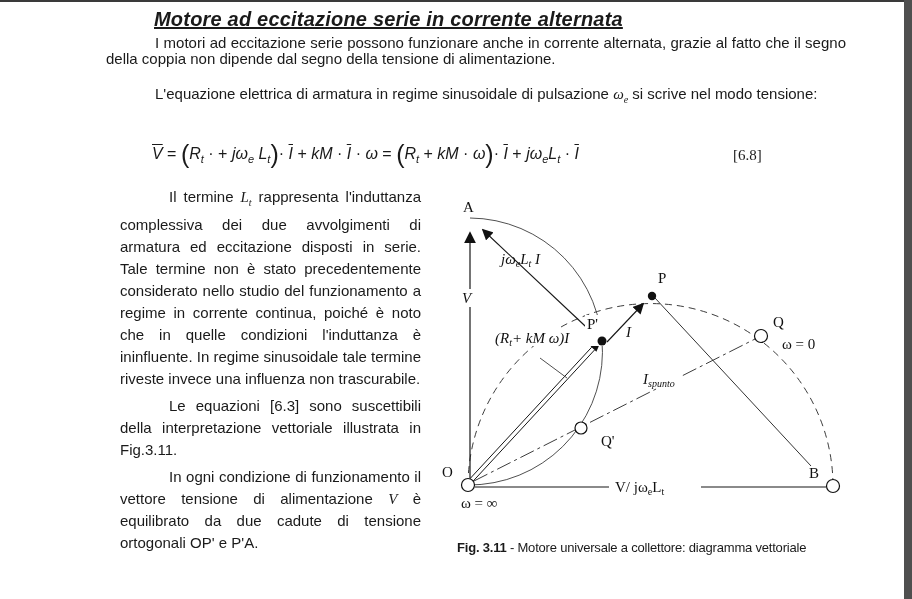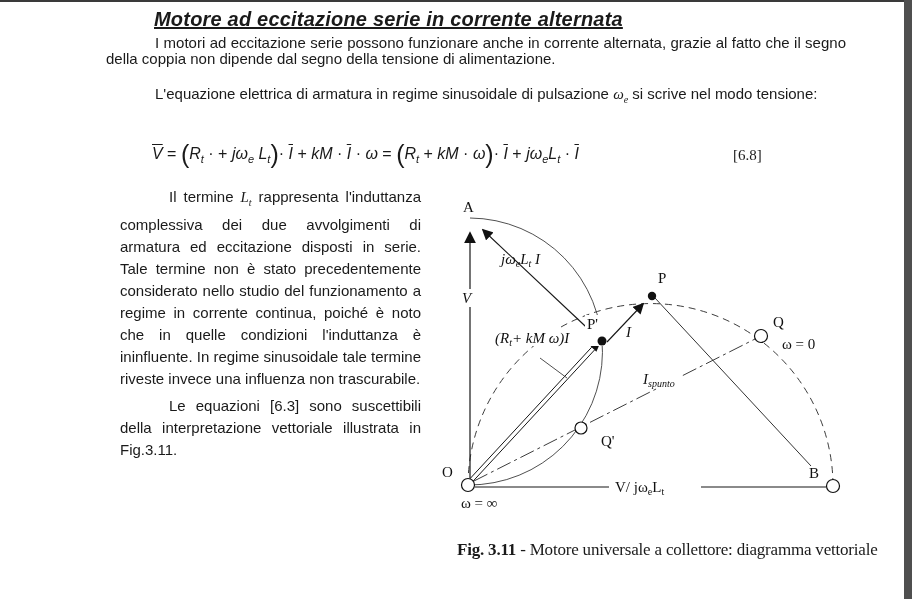--- a/index.html
+++ b/index.html
@@ -17,22 +17,22 @@
   .eq{position:absolute;left:152px;top:140px;font-family:Liberation Sans, sans-serif;
       font-size:16px;white-space:nowrap;}
   .eq .it{font-style:italic;}
   .eq .bar{text-decoration:overline;}
   .eq .sb{font-size:11px;vertical-align:-4px;font-style:italic;}
   .eq .pn{font-size:25px;vertical-align:-4px;font-weight:300;}
   .eqref{position:absolute;left:733px;top:147px;font-family:"Liberation Serif",serif;font-size:15px;}
   .leftcol{position:absolute;left:106px;top:186px;width:301px;font-size:15px;
            line-height:22px;text-align:justify;margin-left:14px;}
   .leftcol p{margin:0 0 5px 0;text-indent:49px;}
-  .caption{position:absolute;left:457px;top:540px;font-family:Liberation Serif, serif;
-           font-size:17px;white-space:nowrap;letter-spacing:-0.2px;}
+  .caption{position:absolute;left:457px;top:540px;font-family:Liberation Sans, sans-serif;
+           font-size:13px;white-space:nowrap;letter-spacing:-0.2px;}
   .caption b{font-weight:bold;}
   svg{position:absolute;left:437px;top:190px;}
   svg text{font-family:"Liberation Serif",serif;font-size:15px;fill:#111;}
 </style>
 </head>
 <body>
 
 <div class="topline"></div>
 <div class="rightbar"></div>
 
@@ -41,20 +41,21 @@
 <div class="para" id="para1">I motori ad eccitazione serie possono funzionare anche in corrente alternata, grazie al fatto che il segno della coppia non dipende dal segno della tensione di alimentazione.</div>
 
 <div class="para" id="para2"><span>L'equazione elettrica di armatura in regime sinusoidale di pulsazione </span><span class="serifit"><span>ω</span><sub style="font-size:10px">e</sub></span><span> si scrive nel modo tensione:</span></div>
 
 <div class="eq"><span class="it bar">V</span><span> = </span><span class="pn">(</span><span class="it">R</span><span class="sb">t</span><span> · + </span><span class="it">jω</span><span class="sb">e</span><span class="it"> L</span><span class="sb">t</span><span class="pn">)</span><span>· </span><span class="it bar">I</span><span> + </span><span class="it">kM</span><span> · </span><span class="it bar">I</span><span> · </span><span class="it">ω</span><span> = </span><span class="pn">(</span><span class="it">R</span><span class="sb">t</span><span> + </span><span class="it">kM</span><span> · </span><span class="it">ω</span><span class="pn">)</span><span>· </span><span class="it bar">I</span><span> + </span><span class="it">jω</span><span class="sb">e</span><span class="it">L</span><span class="sb">t</span><span> · </span><span class="it bar">I</span></div>
 <div class="eqref">[6.8]</div>
 
 <div class="leftcol">
   <p><span>Il termine </span><span class="serifit"><span>L</span><sub style="font-size:10px">t</sub></span><span> rappresenta l'induttanza complessiva dei due avvolgimenti di armatura ed eccitazione disposti in serie. Tale termine non è stato precedentemente considerato nello studio del funzionamento a regime in corrente continua, poiché è noto che in quelle condizioni l'induttanza è ininfluente. In regime sinusoidale tale termine riveste invece una influenza non trascurabile.</span></p>
   <p>Le equazioni [6.3] sono suscettibili della interpretazione vettoriale illustrata in Fig.3.11.</p>
+  <p><span>In ogni condizione di funzionamento il vettore tensione di alimentazione </span><span class="serifit">V</span><span> è equilibrato da due cadute di tensione ortogonali OP' e P'A.</span></p>
 </div>
 
 <svg width="472" height="372" viewBox="0 0 472 372">
   <defs>
     <marker id="ah" viewBox="0 0 10 10" refX="8.5" refY="5" markerWidth="10" markerHeight="10" orient="auto-start-reverse">
       <path d="M0,0 L10,5 L0,10 z" fill="#111"></path>
     </marker>
   </defs>
 
   <path d="M33,28 A133.5,133.5 0 0 1 31,295" fill="none" stroke="#3c3c3c" stroke-width="0.9"></path>

